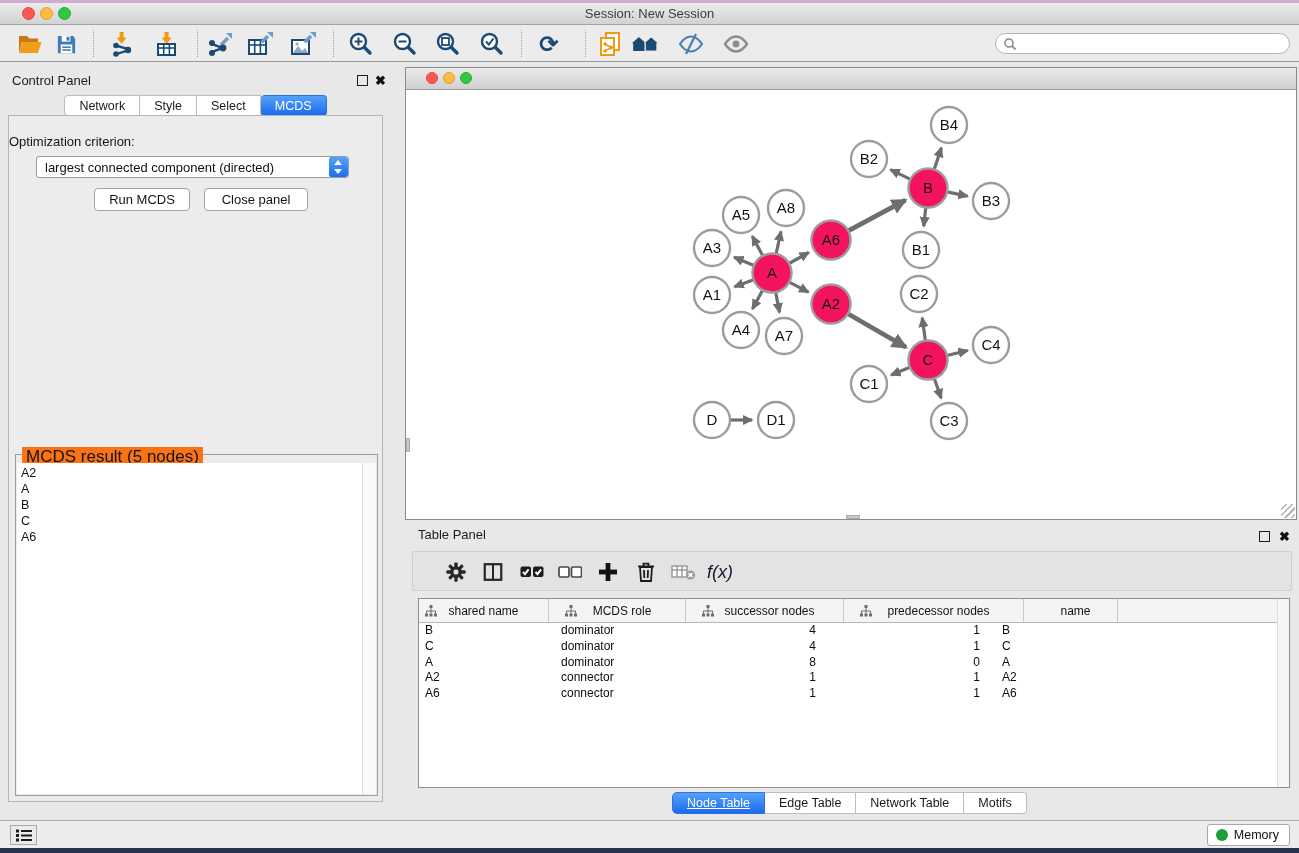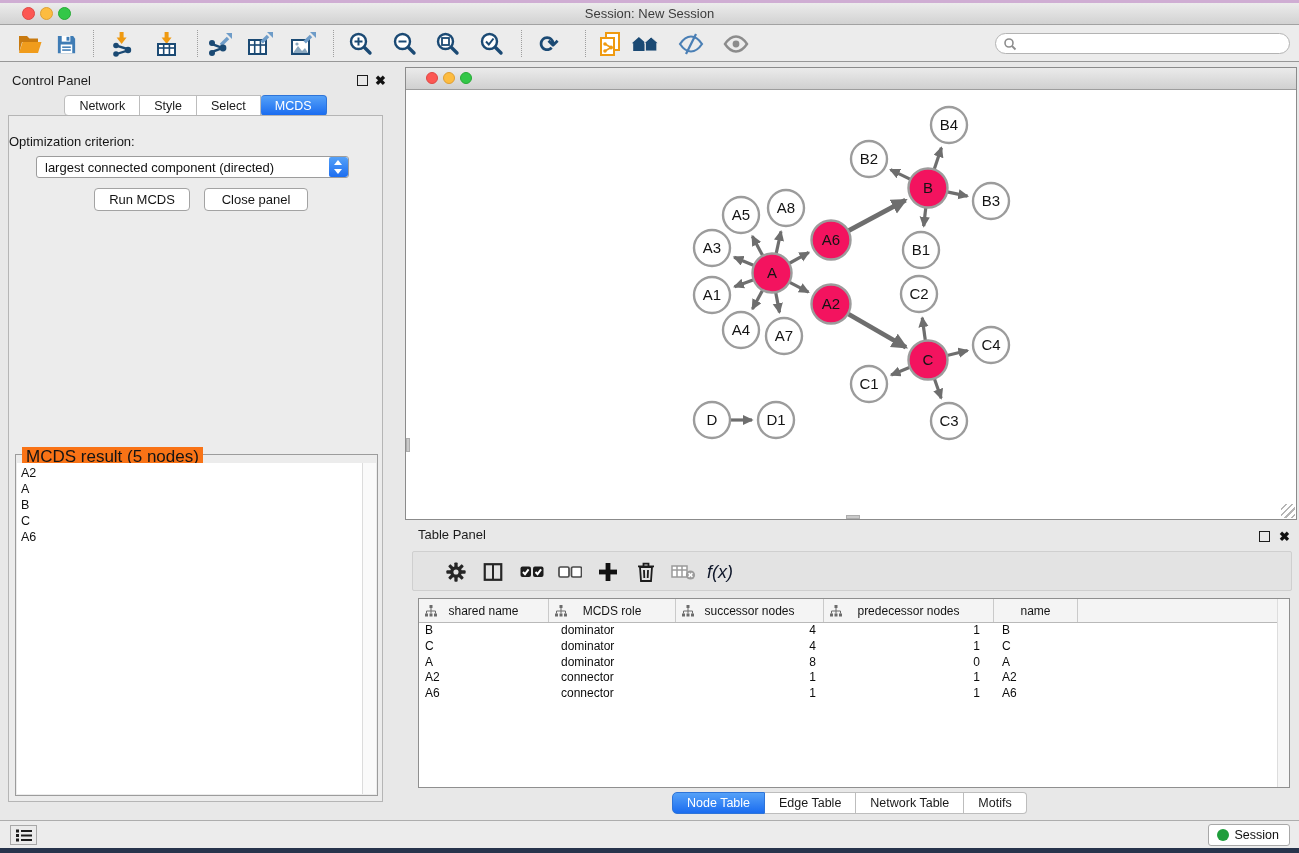--- a/index.html
+++ b/index.html
@@ -73,33 +73,33 @@
     background:repeating-linear-gradient(135deg, transparent 0 3px, #b5b5b5 3px 4.5px); }
   .mini-thumb-v { position:absolute; left:0; top:348px; width:4px; height:14px; background:#c9c9c9; border:1px solid #adadad; }
   .mini-thumb-h { position:absolute; left:440px; bottom:0; width:14px; height:4px; background:#c9c9c9; border:1px solid #adadad; }
 
   
   .table-panel { position:absolute; left:0; top:457px; width:908px; height:301px; }
   .tp-title { position:absolute; left:27px; top:8px; font-size:13px; color:#1c1c1c; }
   .tp-toolbar { position:absolute; left:21px; top:32px; width:880px; height:40px; background:#e3e3e3; border:1px solid #cfcfcf; border-radius:2px; }
   .tp-icon { position:absolute; top:7px; width:26px; height:26px; display:flex; align-items:center; justify-content:center; }
   .node-table { position:absolute; left:27px; top:79px; width:872px; height:190px; background:#fff; border:1px solid #8f8f8f; }
-  .nt-header { position:absolute; left:0; top:0; right:12px; height:24px; background:#f4f4f4; border-bottom:1px solid #b9b9b9; display:flex; }
+  .nt-header { position:absolute; left:0; top:0; right:12px; height:24px; background:#f4f4f4; border-bottom:1px solid #b9b9b9; display:flex;gap:10px; }
   .nt-hcell { height:100%; border-right:1px solid #cacaca; display:flex; align-items:center; justify-content:center; gap:6px; font-size:12px; color:#141414; position:relative; }
   .nt-hcell .hicon { position:absolute; left:6px; top:6px; }
   .nt-filler { flex:1; border-right:none !important; }
   .nt-scroll { position:absolute; right:0; top:0; width:12px; bottom:0; background:#f6f6f6; border-left:1px solid #ddd; }
   .nt-body { position:absolute; left:0; top:24px; right:12px; bottom:0; }
   .nt-row { display:flex; height:15.8px; }
   .nt-cell { font-size:12px; color:#0c0c0c; line-height:15.8px; white-space:nowrap; overflow:hidden; }
   .c0{width:130px; padding-left:6px;} .c1{width:127px; padding-left:12px;} .c2{width:148px; text-align:right; padding-right:8px;}
   .c3{width:170px; text-align:right; padding-right:14px;} .c4{width:84px; padding-left:8px;}
   .tp-tabs { position:absolute; left:281px; top:273px; display:flex; }
   .tp-tabs .seg-tab { height:22px; font-size:12.5px; }
-  .tp-tabs .seg-tab.active { border-radius:5px 0 0 5px; }
+  .tp-tabs .seg-tab.active { border-radius:5px 0 0 5px;text-decoration:underline; }
 
   
   .statusbar { position:absolute; left:0; top:817px; width:100%; height:28px; background:#ececec; border-top:1px solid #adadad; }
   .sb-list-btn { position:absolute; left:10px; top:4px; width:27px; height:20px; background:#ebebeb; border:1px solid #a8a8a8; display:flex; align-items:center; justify-content:center; }
   .memory-btn { position:absolute; right:9px; top:3px; height:22px; padding:0 10px 0 8px; background:#fff; border:1px solid #a8a8a8; border-radius:3px;
     display:flex; align-items:center; gap:6px; font-size:12.5px; color:#111; }
   .mem-dot { width:12px; height:12px; border-radius:50%; background:#1f9e3c; }
 </style>
 </head>
 <body>
@@ -628,16 +628,16 @@
             <rect x="0" y="5" width="3" height="3"></rect>
             <rect x="0" y="9.5" width="3" height="3"></rect>
             <rect x="5" y="1" width="11" height="2"></rect>
             <rect x="5" y="5.5" width="11" height="2"></rect>
             <rect x="5" y="10" width="11" height="2"></rect>
           </g>
         </svg>
     </div>
     <div class="memory-btn">
       <span class="mem-dot"></span>
-      <span>Session</span>
+      <span>Memory</span>
     </div>
   </div>
 </div>
 
 </body></html>

